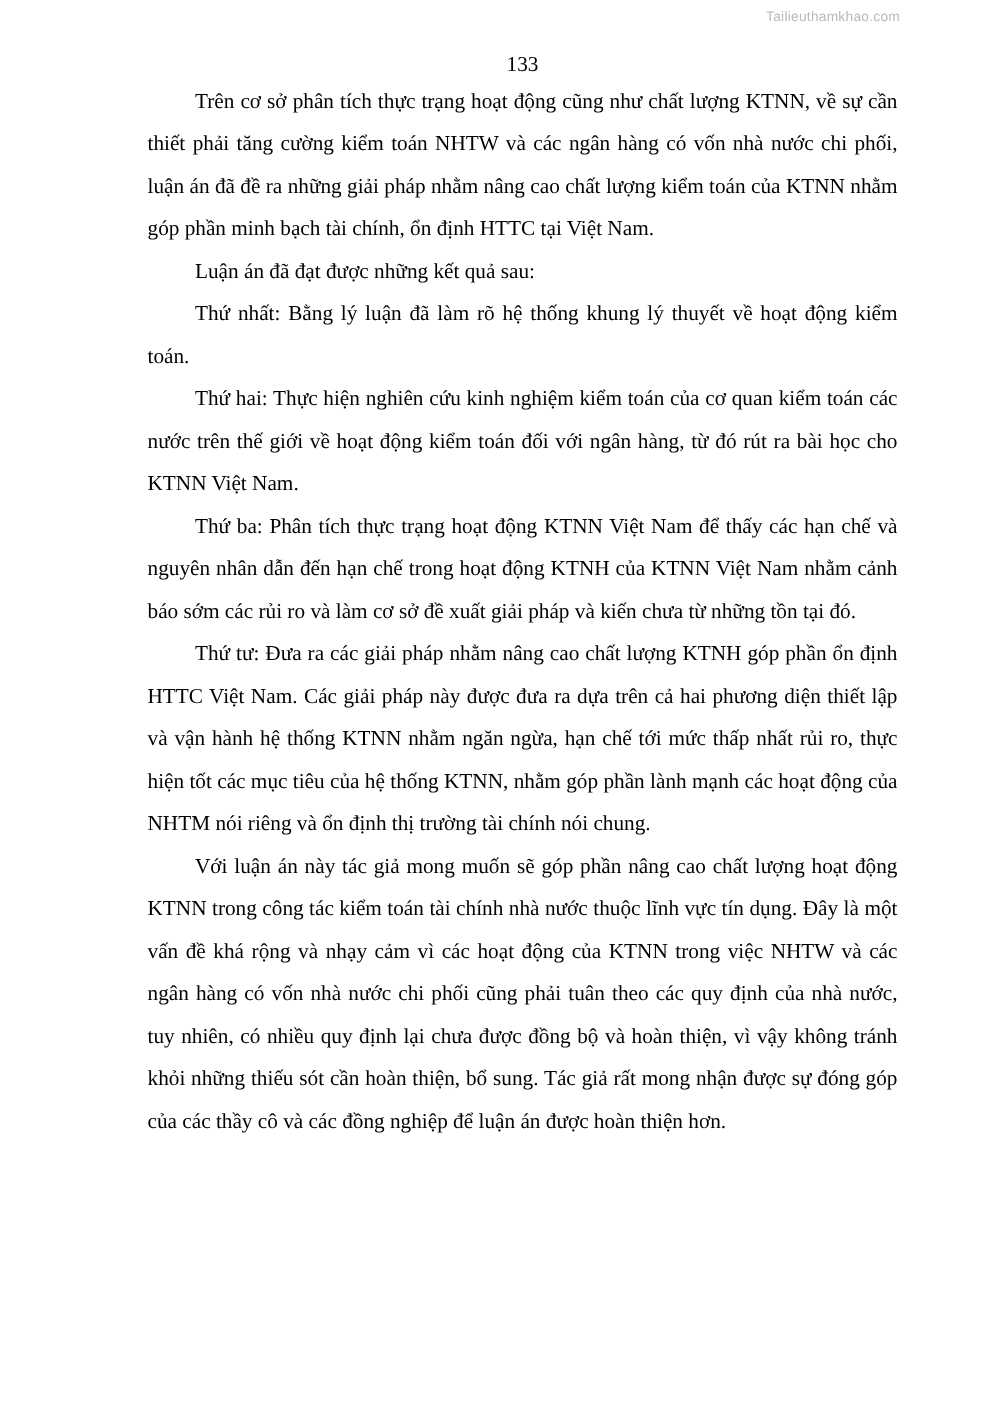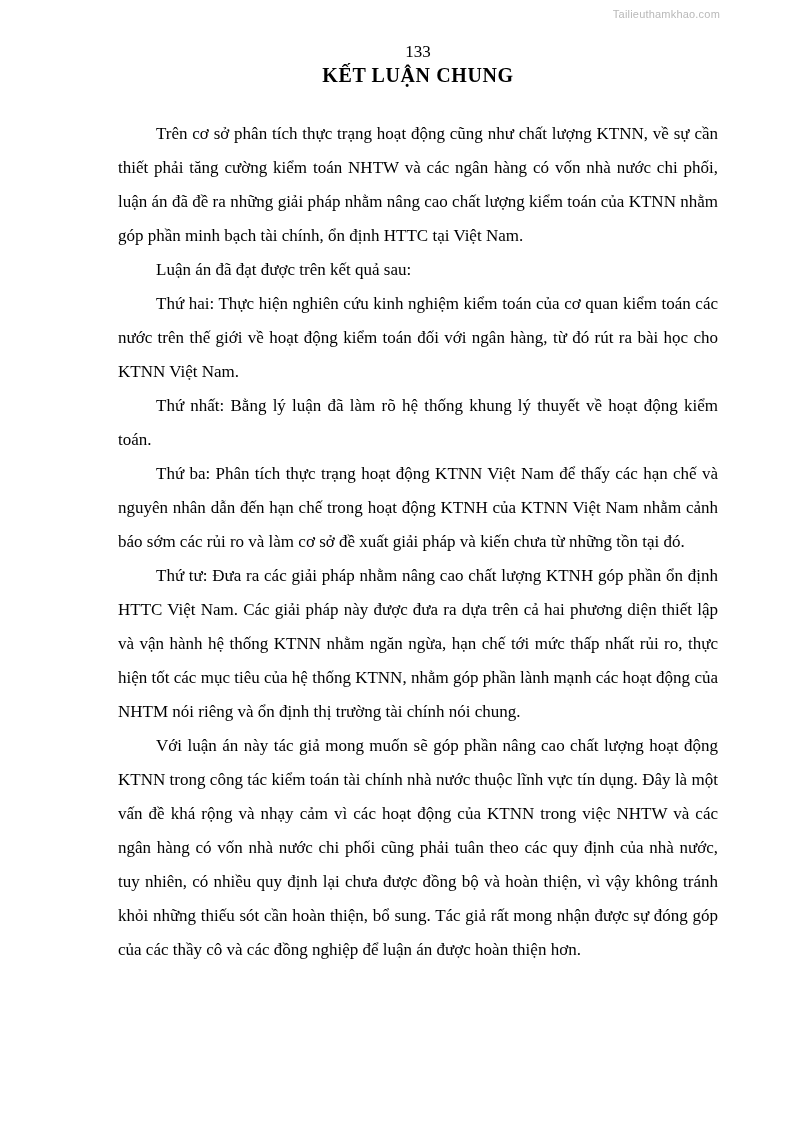--- a/index.html
+++ b/index.html
@@ -57,24 +57,23 @@
 <body>
 
 <div class="page">
 
   <div class="watermark">Tailieuthamkhao.com</div>
 
   <div class="content">
 
     <div class="page-number">133</div>
 
-    <div class="doc-title">KẾT LUẬN CHUNG</div>
 
     <p class="para">Trên cơ sở phân tích thực trạng hoạt động cũng như chất lượng KTNN, về sự cần thiết phải tăng cường kiểm toán NHTW và các ngân hàng có vốn nhà nước chi phối, luận án đã đề ra những giải pháp nhằm nâng cao chất lượng kiểm toán của KTNN nhằm góp phần minh bạch tài chính, ổn định HTTC tại Việt Nam.</p>
-    <p class="para">Luận án đã đạt được trên kết quả sau:</p>
+    <p class="para">Luận án đã đạt được những kết quả sau:</p>
+    <p class="para">Thứ nhất: Bằng lý luận đã làm rõ hệ thống khung lý thuyết về hoạt động kiểm toán.</p>
     <p class="para">Thứ hai: Thực hiện nghiên cứu kinh nghiệm kiểm toán của cơ quan kiểm toán các nước trên thế giới về hoạt động kiểm toán đối với ngân hàng, từ đó rút ra bài học cho KTNN Việt Nam.</p>
-    <p class="para">Thứ nhất: Bằng lý luận đã làm rõ hệ thống khung lý thuyết về hoạt động kiểm toán.</p>
     <p class="para">Thứ ba: Phân tích thực trạng hoạt động KTNN Việt Nam để thấy các hạn chế và nguyên nhân dẫn đến hạn chế trong hoạt động KTNH của KTNN Việt Nam nhằm cảnh báo sớm các rủi ro và làm cơ sở đề xuất giải pháp và kiến chưa từ những tồn tại đó.</p>
     <p class="para">Thứ tư: Đưa ra các giải pháp nhằm nâng cao chất lượng KTNH góp phần ổn định HTTC Việt Nam. Các giải pháp này được đưa ra dựa trên cả hai phương diện thiết lập và vận hành hệ thống KTNN nhằm ngăn ngừa, hạn chế tới mức thấp nhất rủi ro, thực hiện tốt các mục tiêu của hệ thống KTNN, nhằm góp phần lành mạnh các hoạt động của NHTM nói riêng và ổn định thị trường tài chính nói chung.</p>
     <p class="para">Với luận án này tác giả mong muốn sẽ góp phần nâng cao chất lượng hoạt động KTNN trong công tác kiểm toán tài chính nhà nước thuộc lĩnh vực tín dụng. Đây là một vấn đề khá rộng và nhạy cảm vì các hoạt động của KTNN trong việc NHTW và các ngân hàng có vốn nhà nước chi phối cũng phải tuân theo các quy định của nhà nước, tuy nhiên, có nhiều quy định lại chưa được đồng bộ và hoàn thiện, vì vậy không tránh khỏi những thiếu sót cần hoàn thiện, bổ sung. Tác giả rất mong nhận được sự đóng góp của các thầy cô và các đồng nghiệp để luận án được hoàn thiện hơn.</p>
 
   </div>
 </div>
 
 </body></html>

